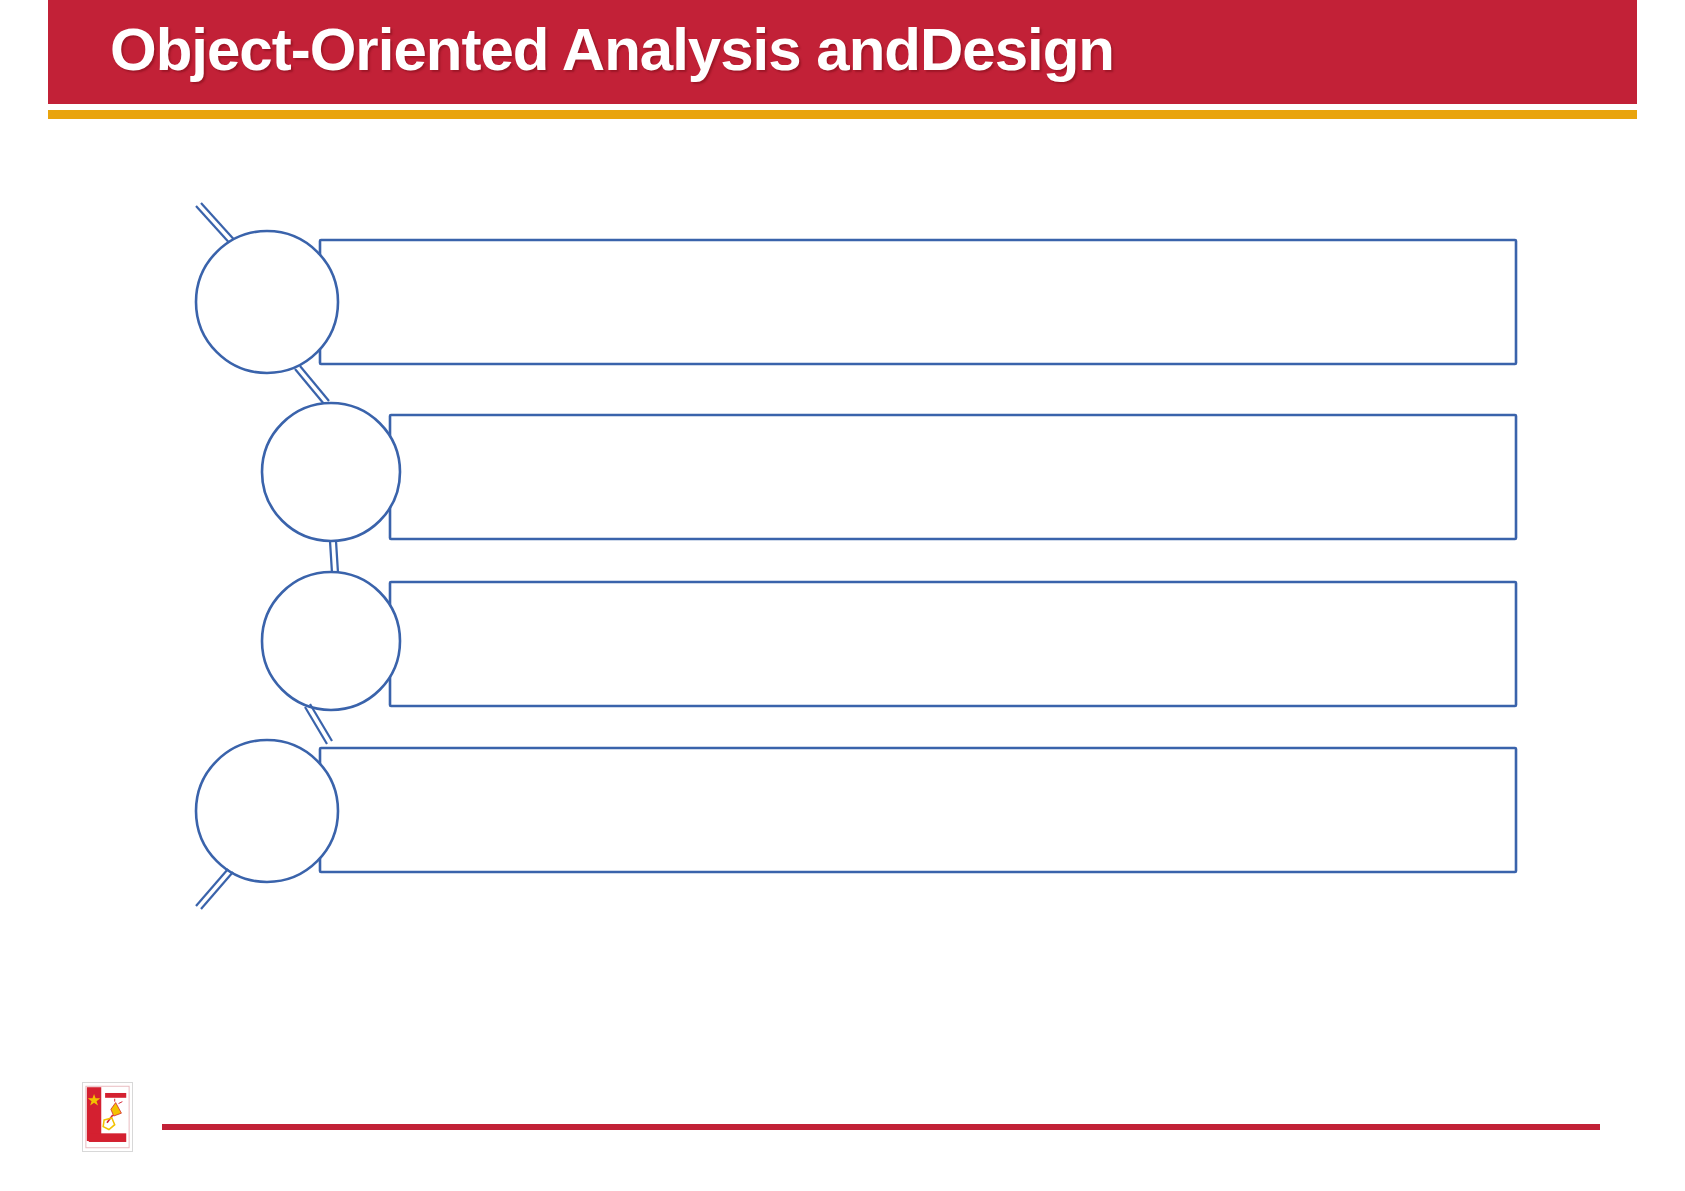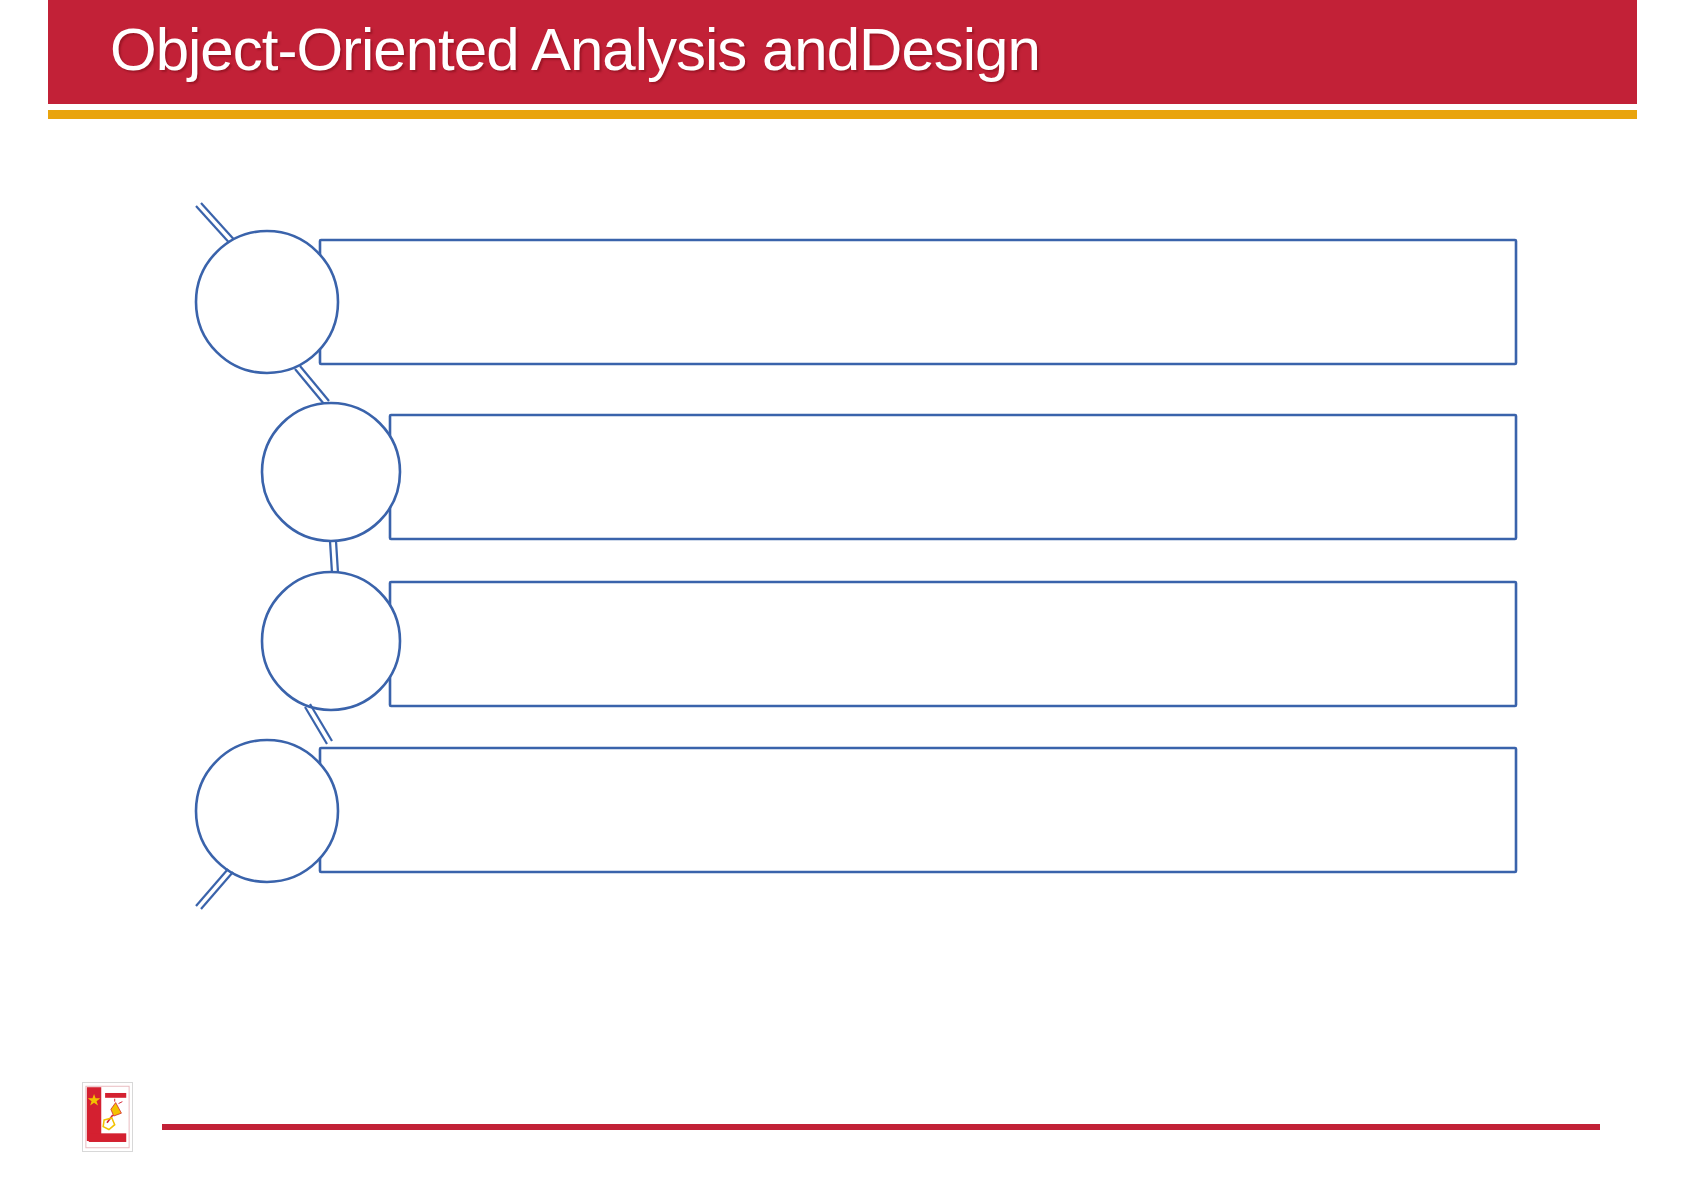--- a/index.html
+++ b/index.html
@@ -18,21 +18,21 @@
     left:48px;top:0px;width:1589px;height:104px;
     background:#C22137;
   }
   .title-text{
     position:absolute;
     left:110px;top:8px;
     width:1460px;height:84px;
     display:flex;align-items:center;
     color:#ffffff;
     font-family:"Liberation Sans", sans-serif;
-    font-weight:normal;
+    font-weight:bold;
     font-size:60px;
     letter-spacing:-1px;
     white-space:nowrap;
     line-height:1;
     text-shadow:2px 2px 2px rgba(90,0,10,.35);
   }
   .accent-bar{
     position:absolute;
     left:48px;top:110px;width:1589px;height:9px;
     background:#E9A40D;

